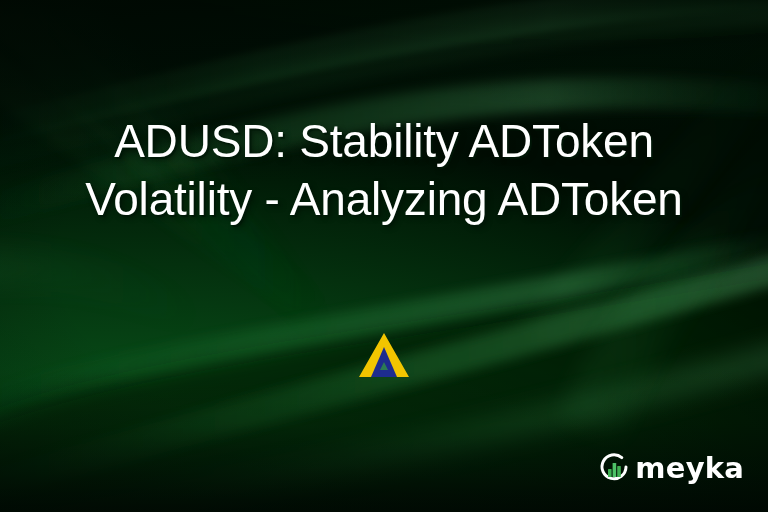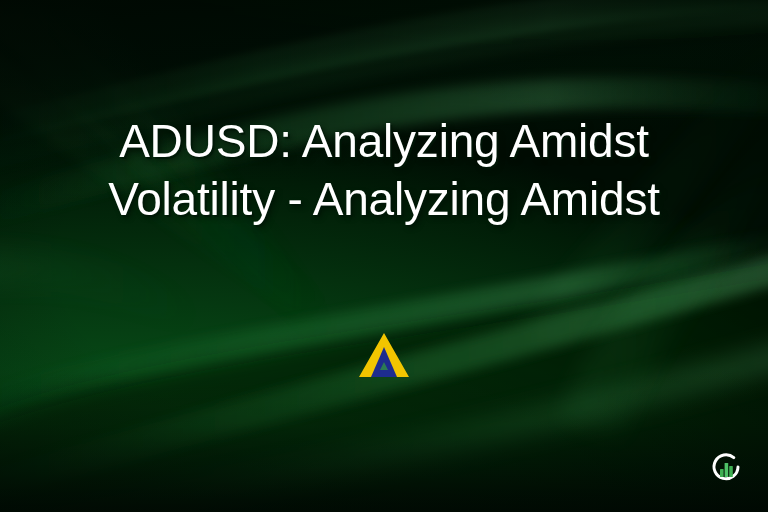--- a/index.html
+++ b/index.html
@@ -168,36 +168,37 @@
 
       <path d="M -40 250 C 60 240 140 262 210 306 L 190 338 C 110 296 40 282 -40 290 Z" fill="url(#wg3)" opacity="0.30" filter="url(#sf3)"></path>
     </svg>
   </div>
 
   <div class="bg-dark-top"></div>
   <div class="bg-dark-bottom"></div>
   <div class="bg-vignette"></div>
 
   <div class="title-block">
-    <div class="title-line">ADUSD: Analyzing Amidst</div>
-    <div class="title-line">Volatility - Analyzing Amidst</div>
+    <div class="title-line">ADUSD: Stability ADToken</div>
+    <div class="title-line">Volatility - Analyzing ADToken</div>
   </div>
 
   <div class="center-mark">
     <svg viewBox="0 0 56 50" xmlns="http://www.w3.org/2000/svg">
       <path d="M28 3 L53 47 L40 47 L28 24 L16 47 L3 47 Z" fill="#F2C500"></path>
       <path d="M28 17 L41 47 L15 47 Z" fill="#1E2C8E"></path>
       <path d="M28 32 L32 40 L24 40 Z" fill="#2e8a4a" opacity="0.85"></path>
     </svg>
   </div>
 
   <div class="brand">
     <span class="brand-mark">
       <svg viewBox="0 0 36 36" xmlns="http://www.w3.org/2000/svg">
         <path d="M25.8 7.6 A 12 12 0 1 0 30 17" fill="none" stroke="#ffffff" stroke-width="3" stroke-linecap="round"></path>
         <rect x="12" y="19" width="3.6" height="8" rx="0.6" fill="#3faf52"></rect>
         <rect x="16.6" y="13" width="3.6" height="14" rx="0.6" fill="#4ec267"></rect>
         <rect x="21.2" y="16" width="3.6" height="11" rx="0.6" fill="#3faf52"></rect>
       </svg>
     </span>
+    <span class="brand-name">meyka</span>
   </div>
 
 </div>
 
 </body></html>

